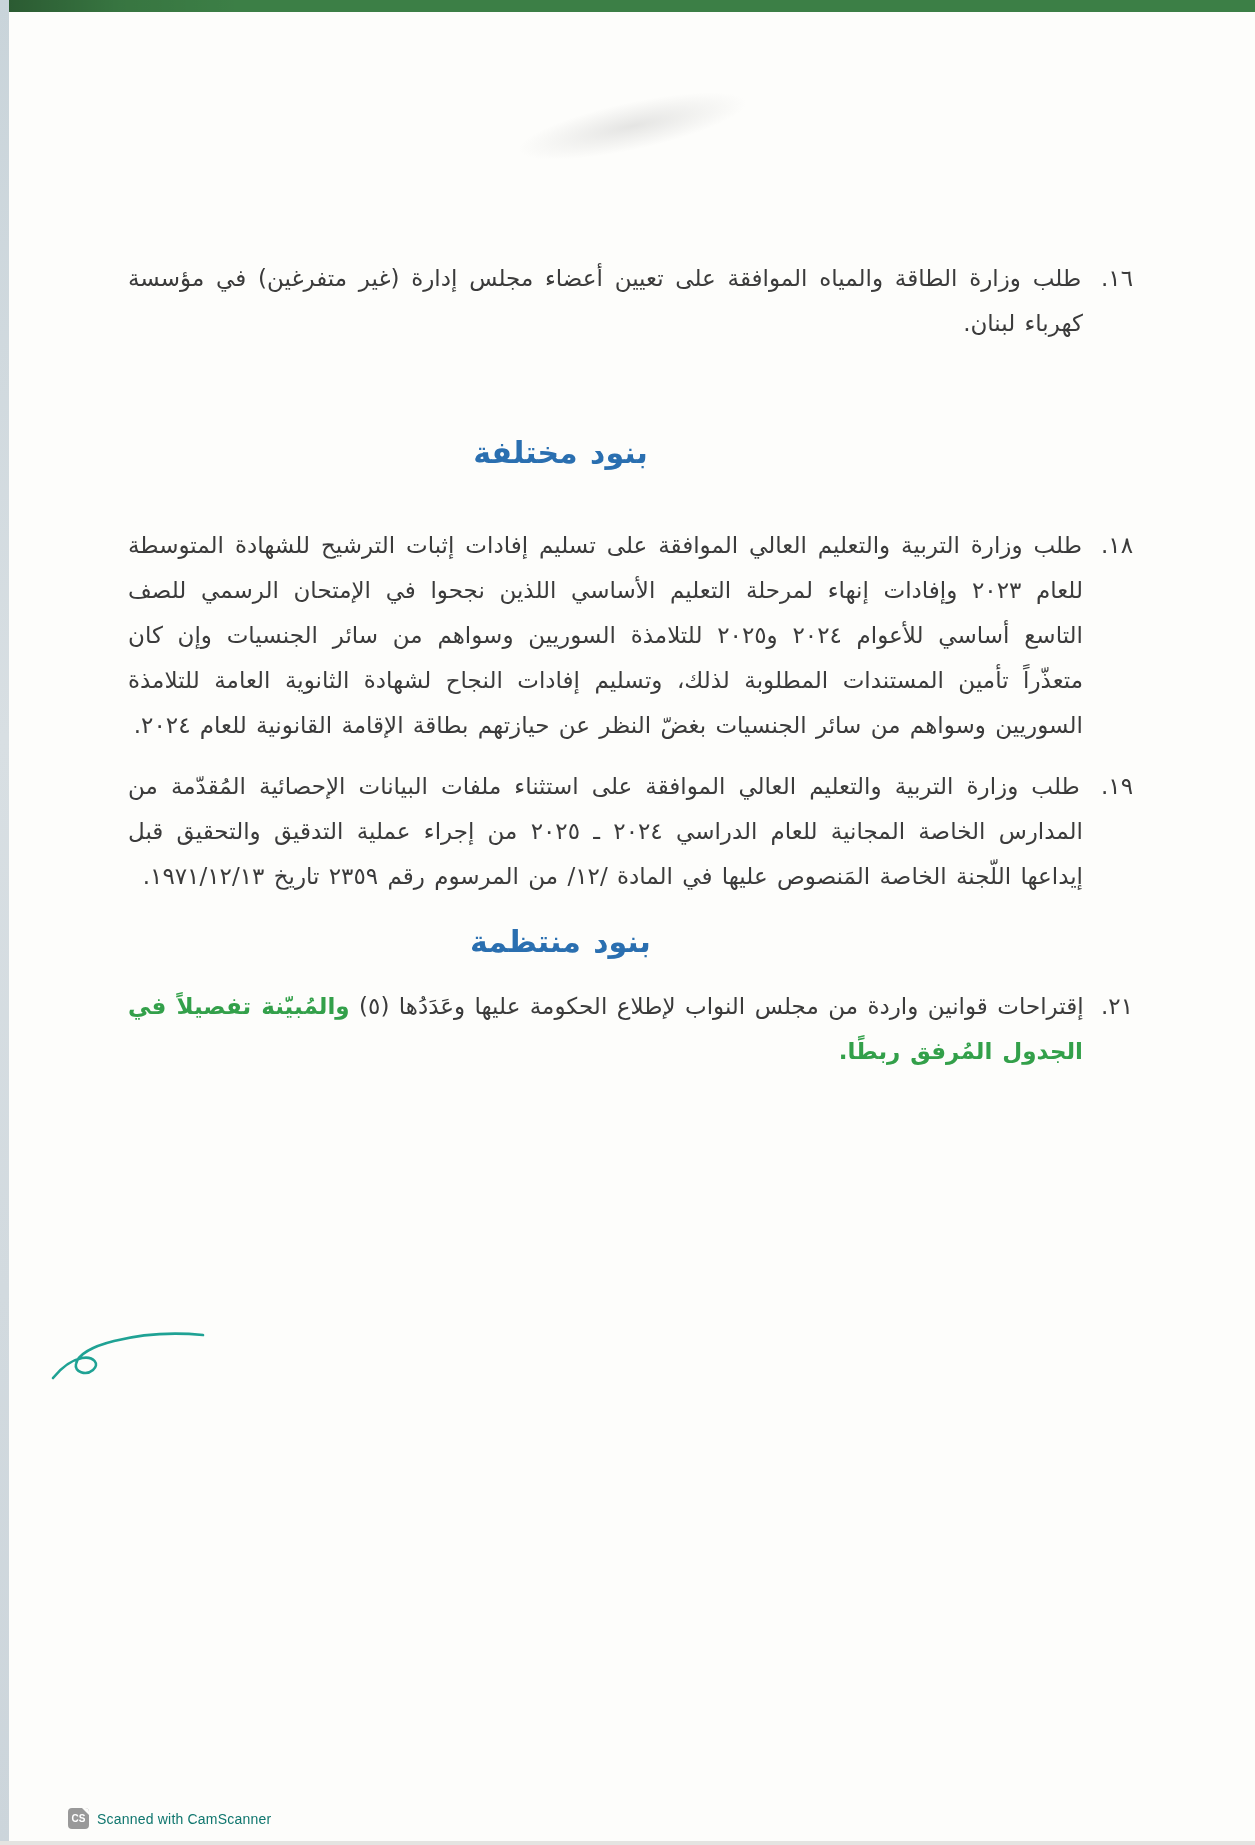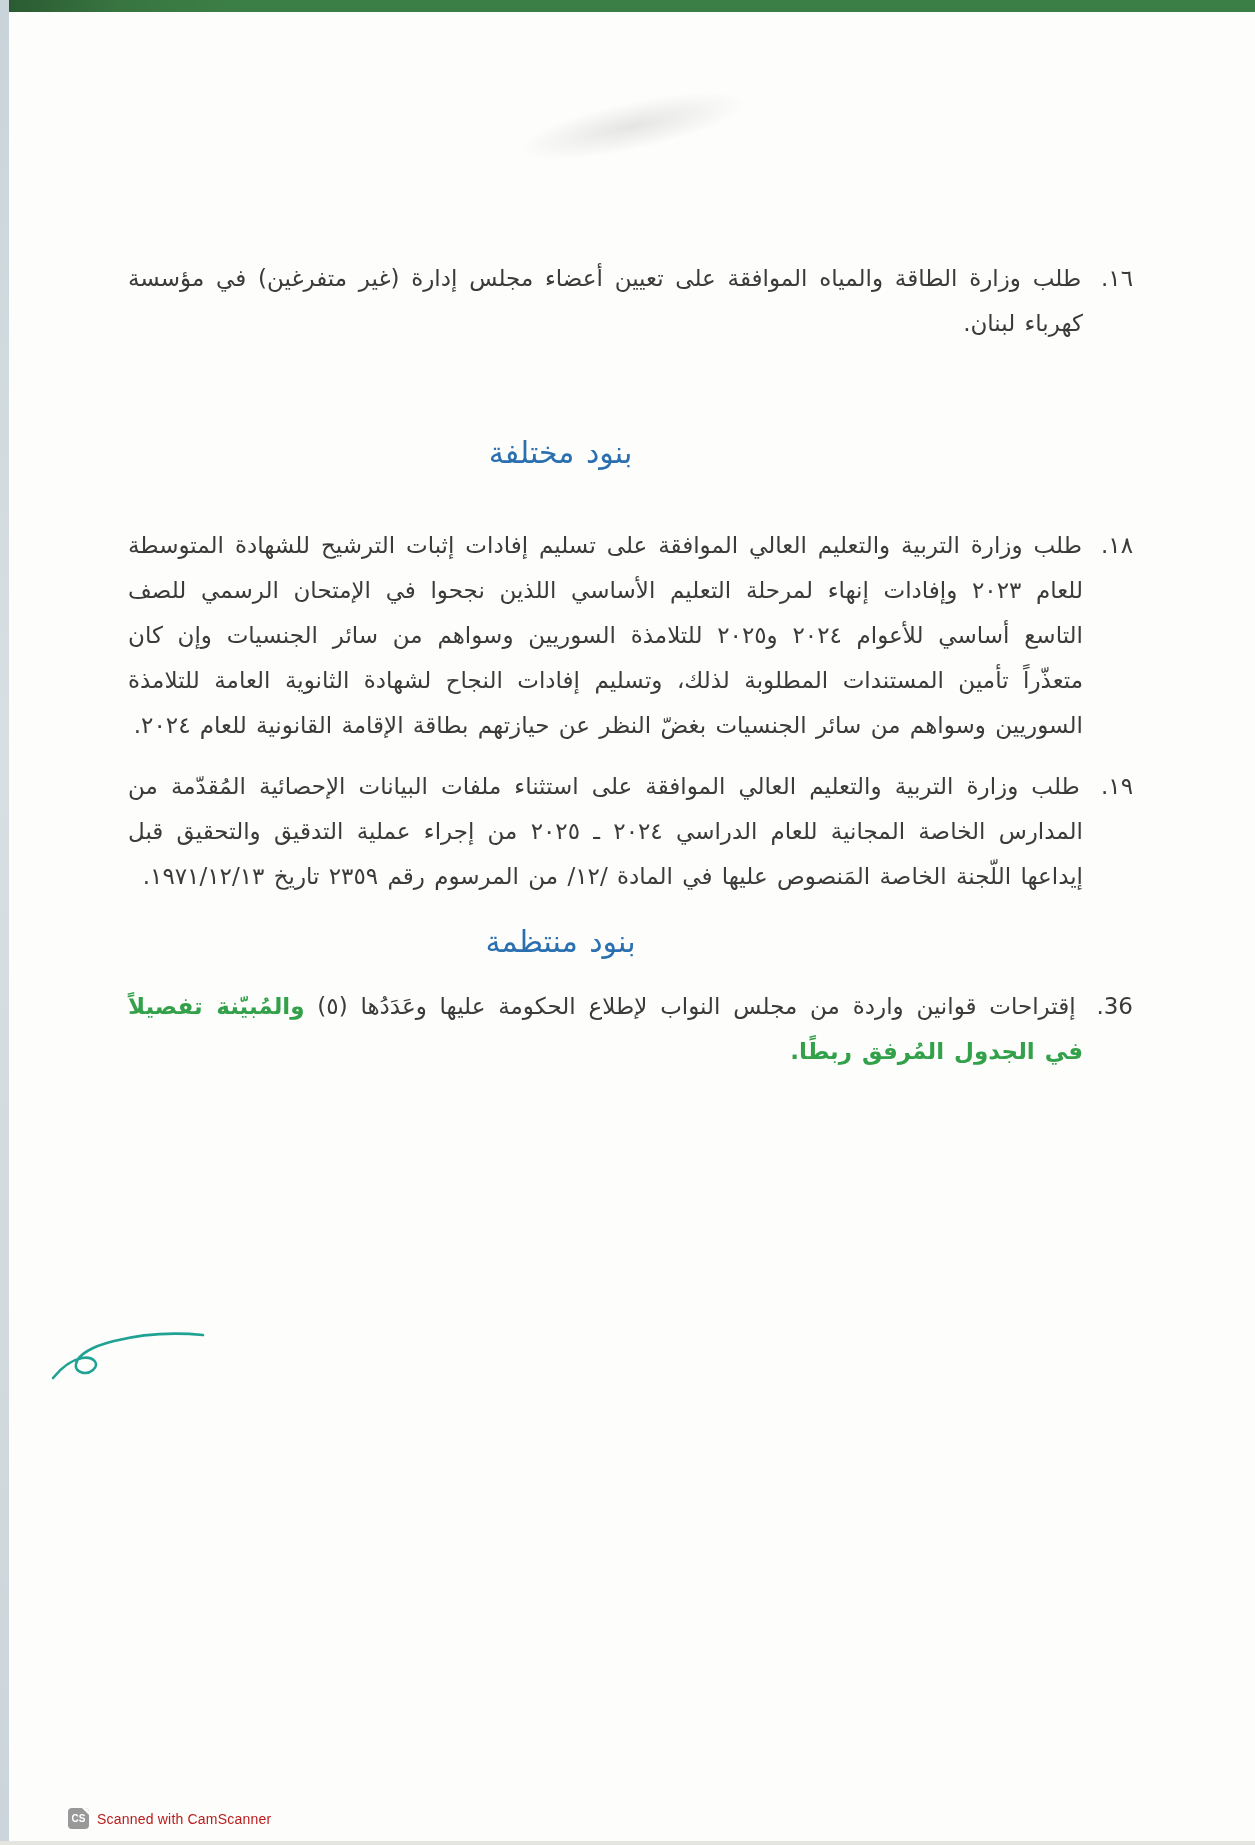--- a/index.html
+++ b/index.html
@@ -54,21 +54,21 @@
   .item-16 { margin-bottom: 84px; }
   .item-17 { margin-bottom: 18px; }
   .item-18 { margin-bottom: 16px; }
   .item-19 { margin-bottom: 20px; }
   .item-20 { margin-bottom: 68px; }
   .item-21 { margin-bottom: 0; }
 
   .heading {
     margin: 0 0 48px 0;
     font-size: 30px;
-    font-weight: normal;
+    font-weight: bold;
     color: var(--heading-blue, #2a6fb0);
     text-align: center;
     transform: translateX(-70px);
     text-indent: 0;
   }
   .heading-misc { margin-bottom: 48px; }
   .heading-regular { margin-bottom: 20px; }
 
   .green-bold {
     color: var(--highlight-green, #33a04a);
@@ -114,21 +114,21 @@
   }
   .cs-logo::after {
     content: "";
     position: absolute; top: 0; right: 0;
     border-style: solid;
     border-width: 0 7px 7px 0;
     border-color: transparent #fdfdfb transparent transparent;
     border-radius: 0 4px 0 0;
   }
   .wm-text {
-    color: #b91c1c;
+    color: #0f766e;
     font-size: 14px;
     letter-spacing: .2px;
   }
 </style>
 </head>
 <body>
 
 <div class="page">
 
   <div class="edge-top"></div>
@@ -153,21 +153,21 @@
 
     <p class="item item-19">
       <span class="num">١٩.</span>
       <span>طلب وزارة التربية والتعليم العالي الموافقة على استثناء ملفات البيانات الإحصائية المُقدّمة من المدارس الخاصة المجانية للعام الدراسي ٢٠٢٤ ـ ٢٠٢٥ من إجراء عملية التدقيق والتحقيق قبل إيداعها اللّجنة الخاصة المَنصوص عليها في المادة /١٢/ من المرسوم رقم ٢٣٥٩ تاريخ ١٩٧١/١٢/١٣.</span>
     </p>
 
 
     <h2 class="heading heading-regular">بنود منتظمة</h2>
 
     <p class="item item-21">
-      <span class="num">36.</span>
+      <span class="num">٢١.</span>
       <span>إقتراحات قوانين واردة من مجلس النواب لإطلاع الحكومة عليها وعَدَدُها (٥) </span>
       <span class="green-bold">والمُبيّنة تفصيلاً في الجدول المُرفق ربطًا.</span>
     </p>
 
   </div>
 
   <svg class="signature" viewBox="0 0 175 72" aria-hidden="true">
     <path d="M8 56 C 16 46, 27 38, 37 36 C 49 34, 55 42, 48 48 C 41 54, 29 50, 31 42 C 33 32, 49 24, 69 19 C 97 12, 128 10, 158 13"></path>
   </svg>
 

